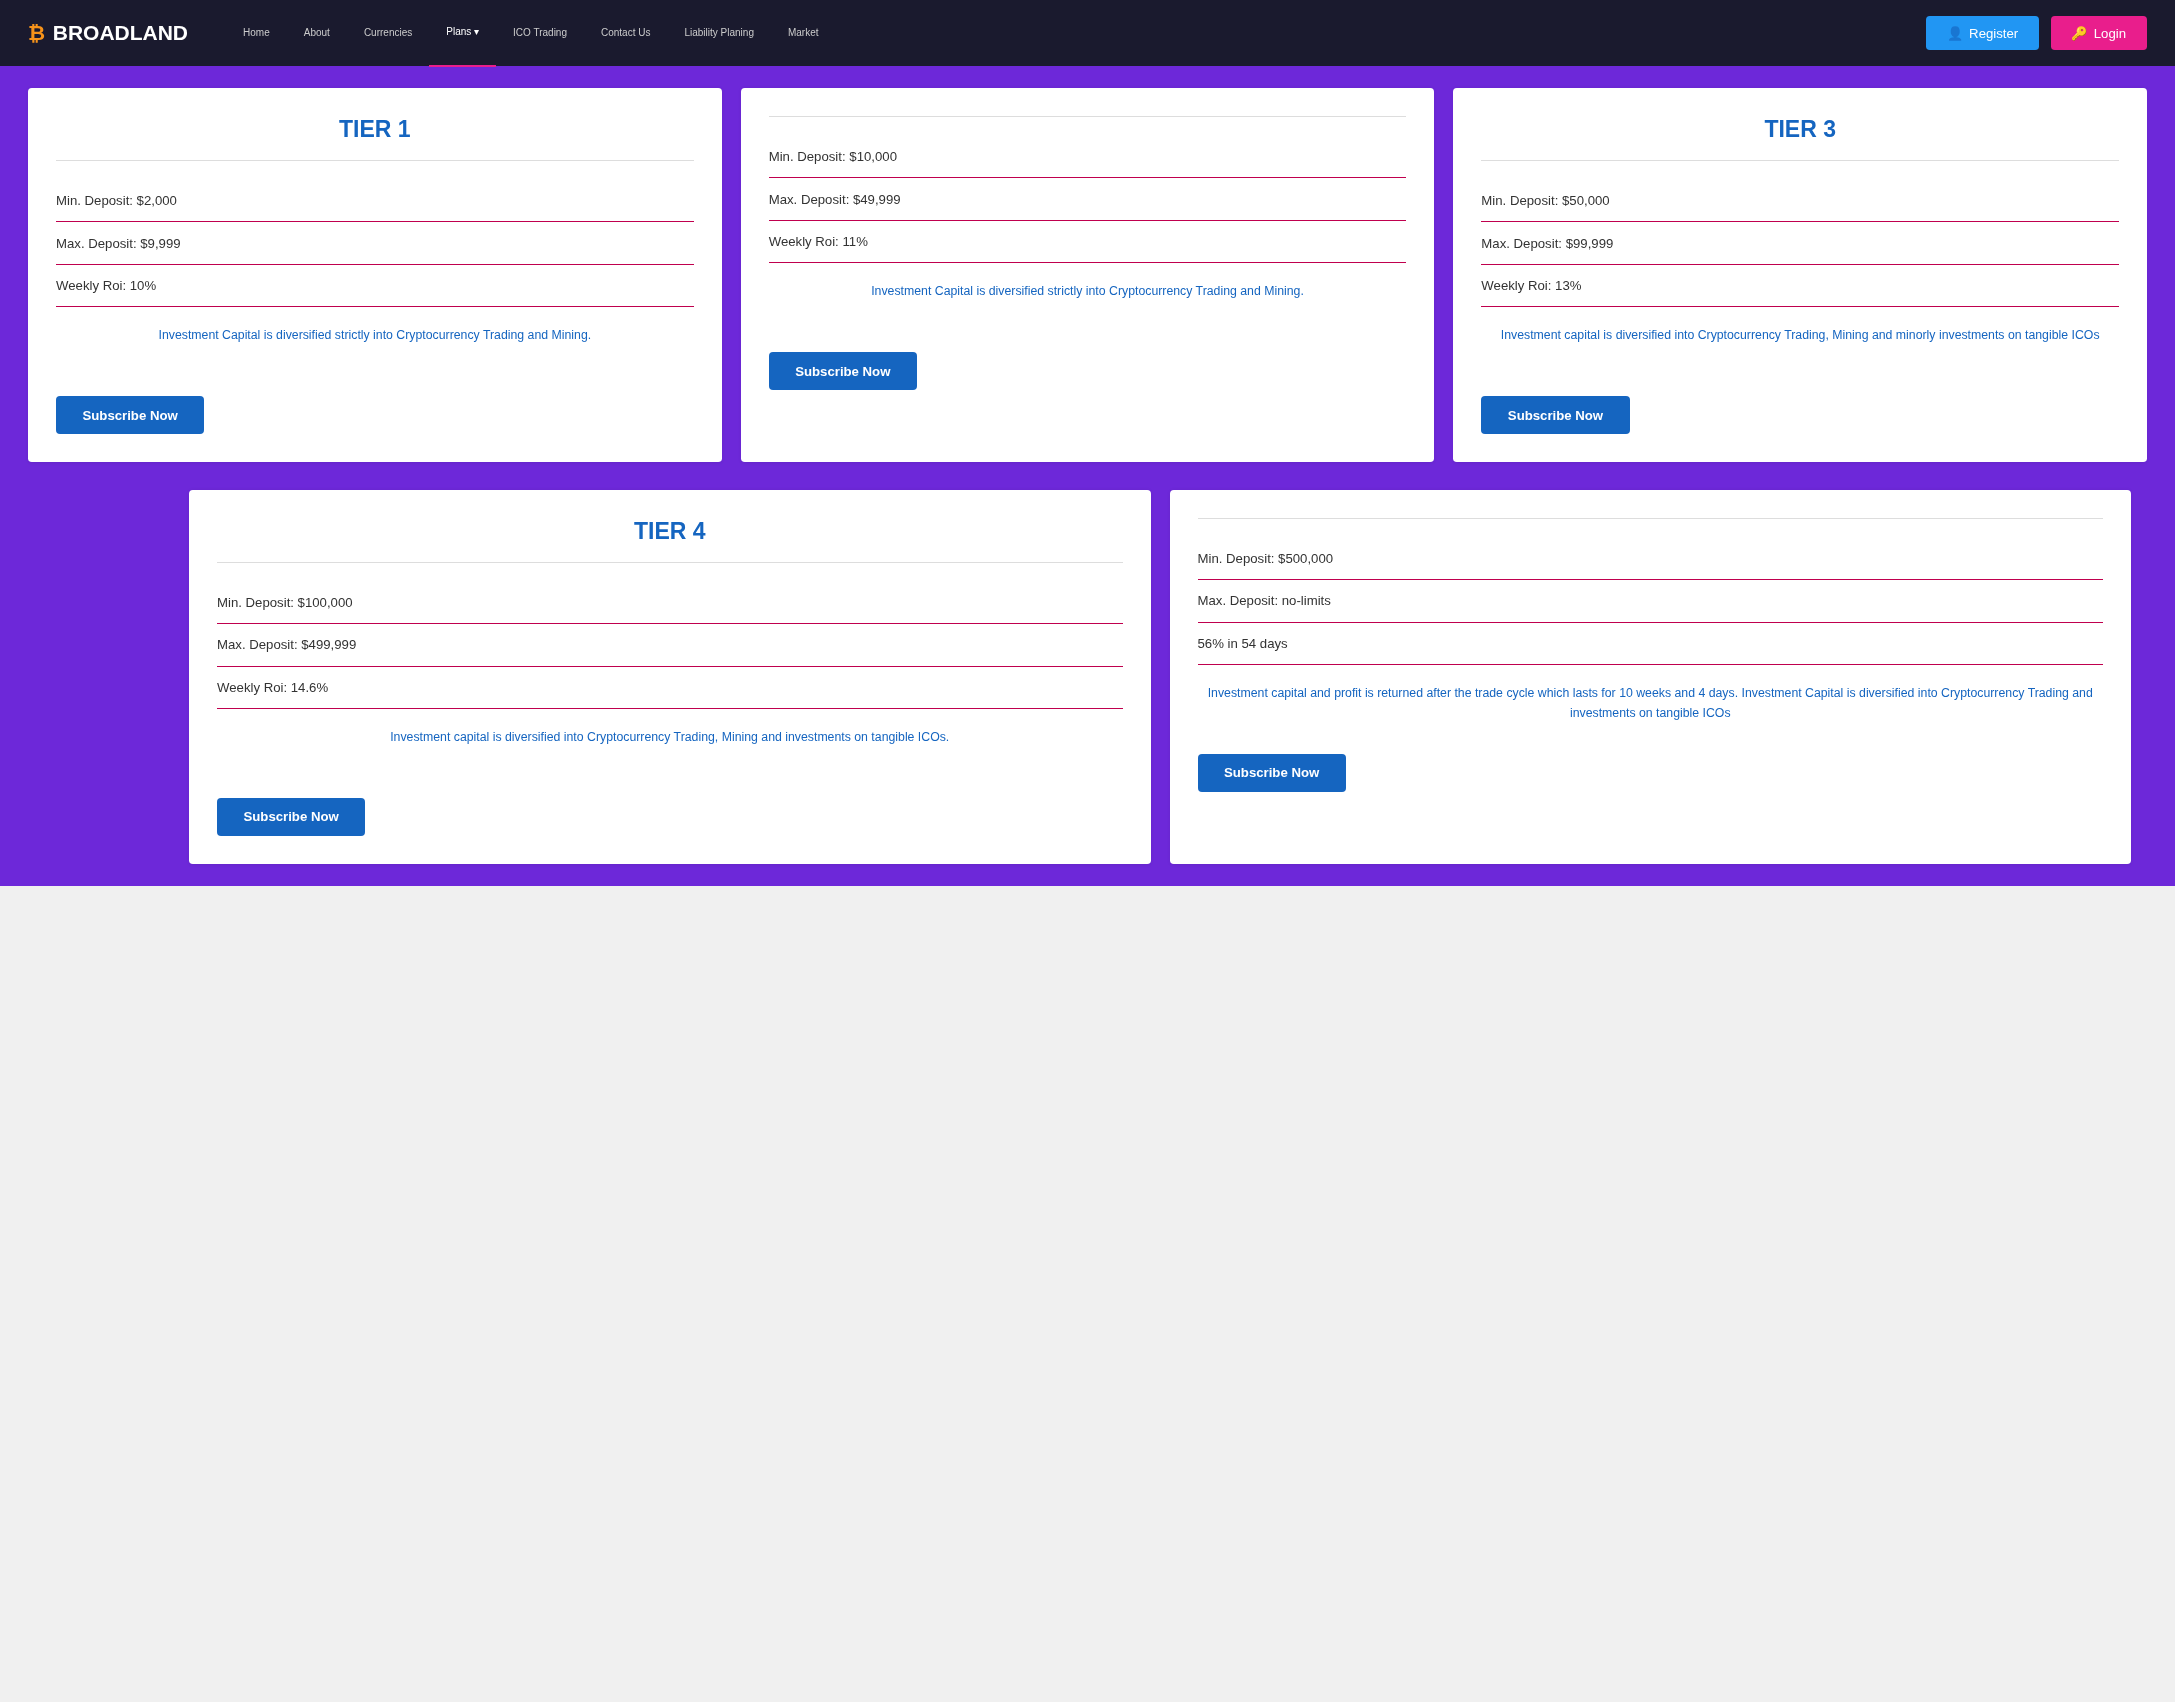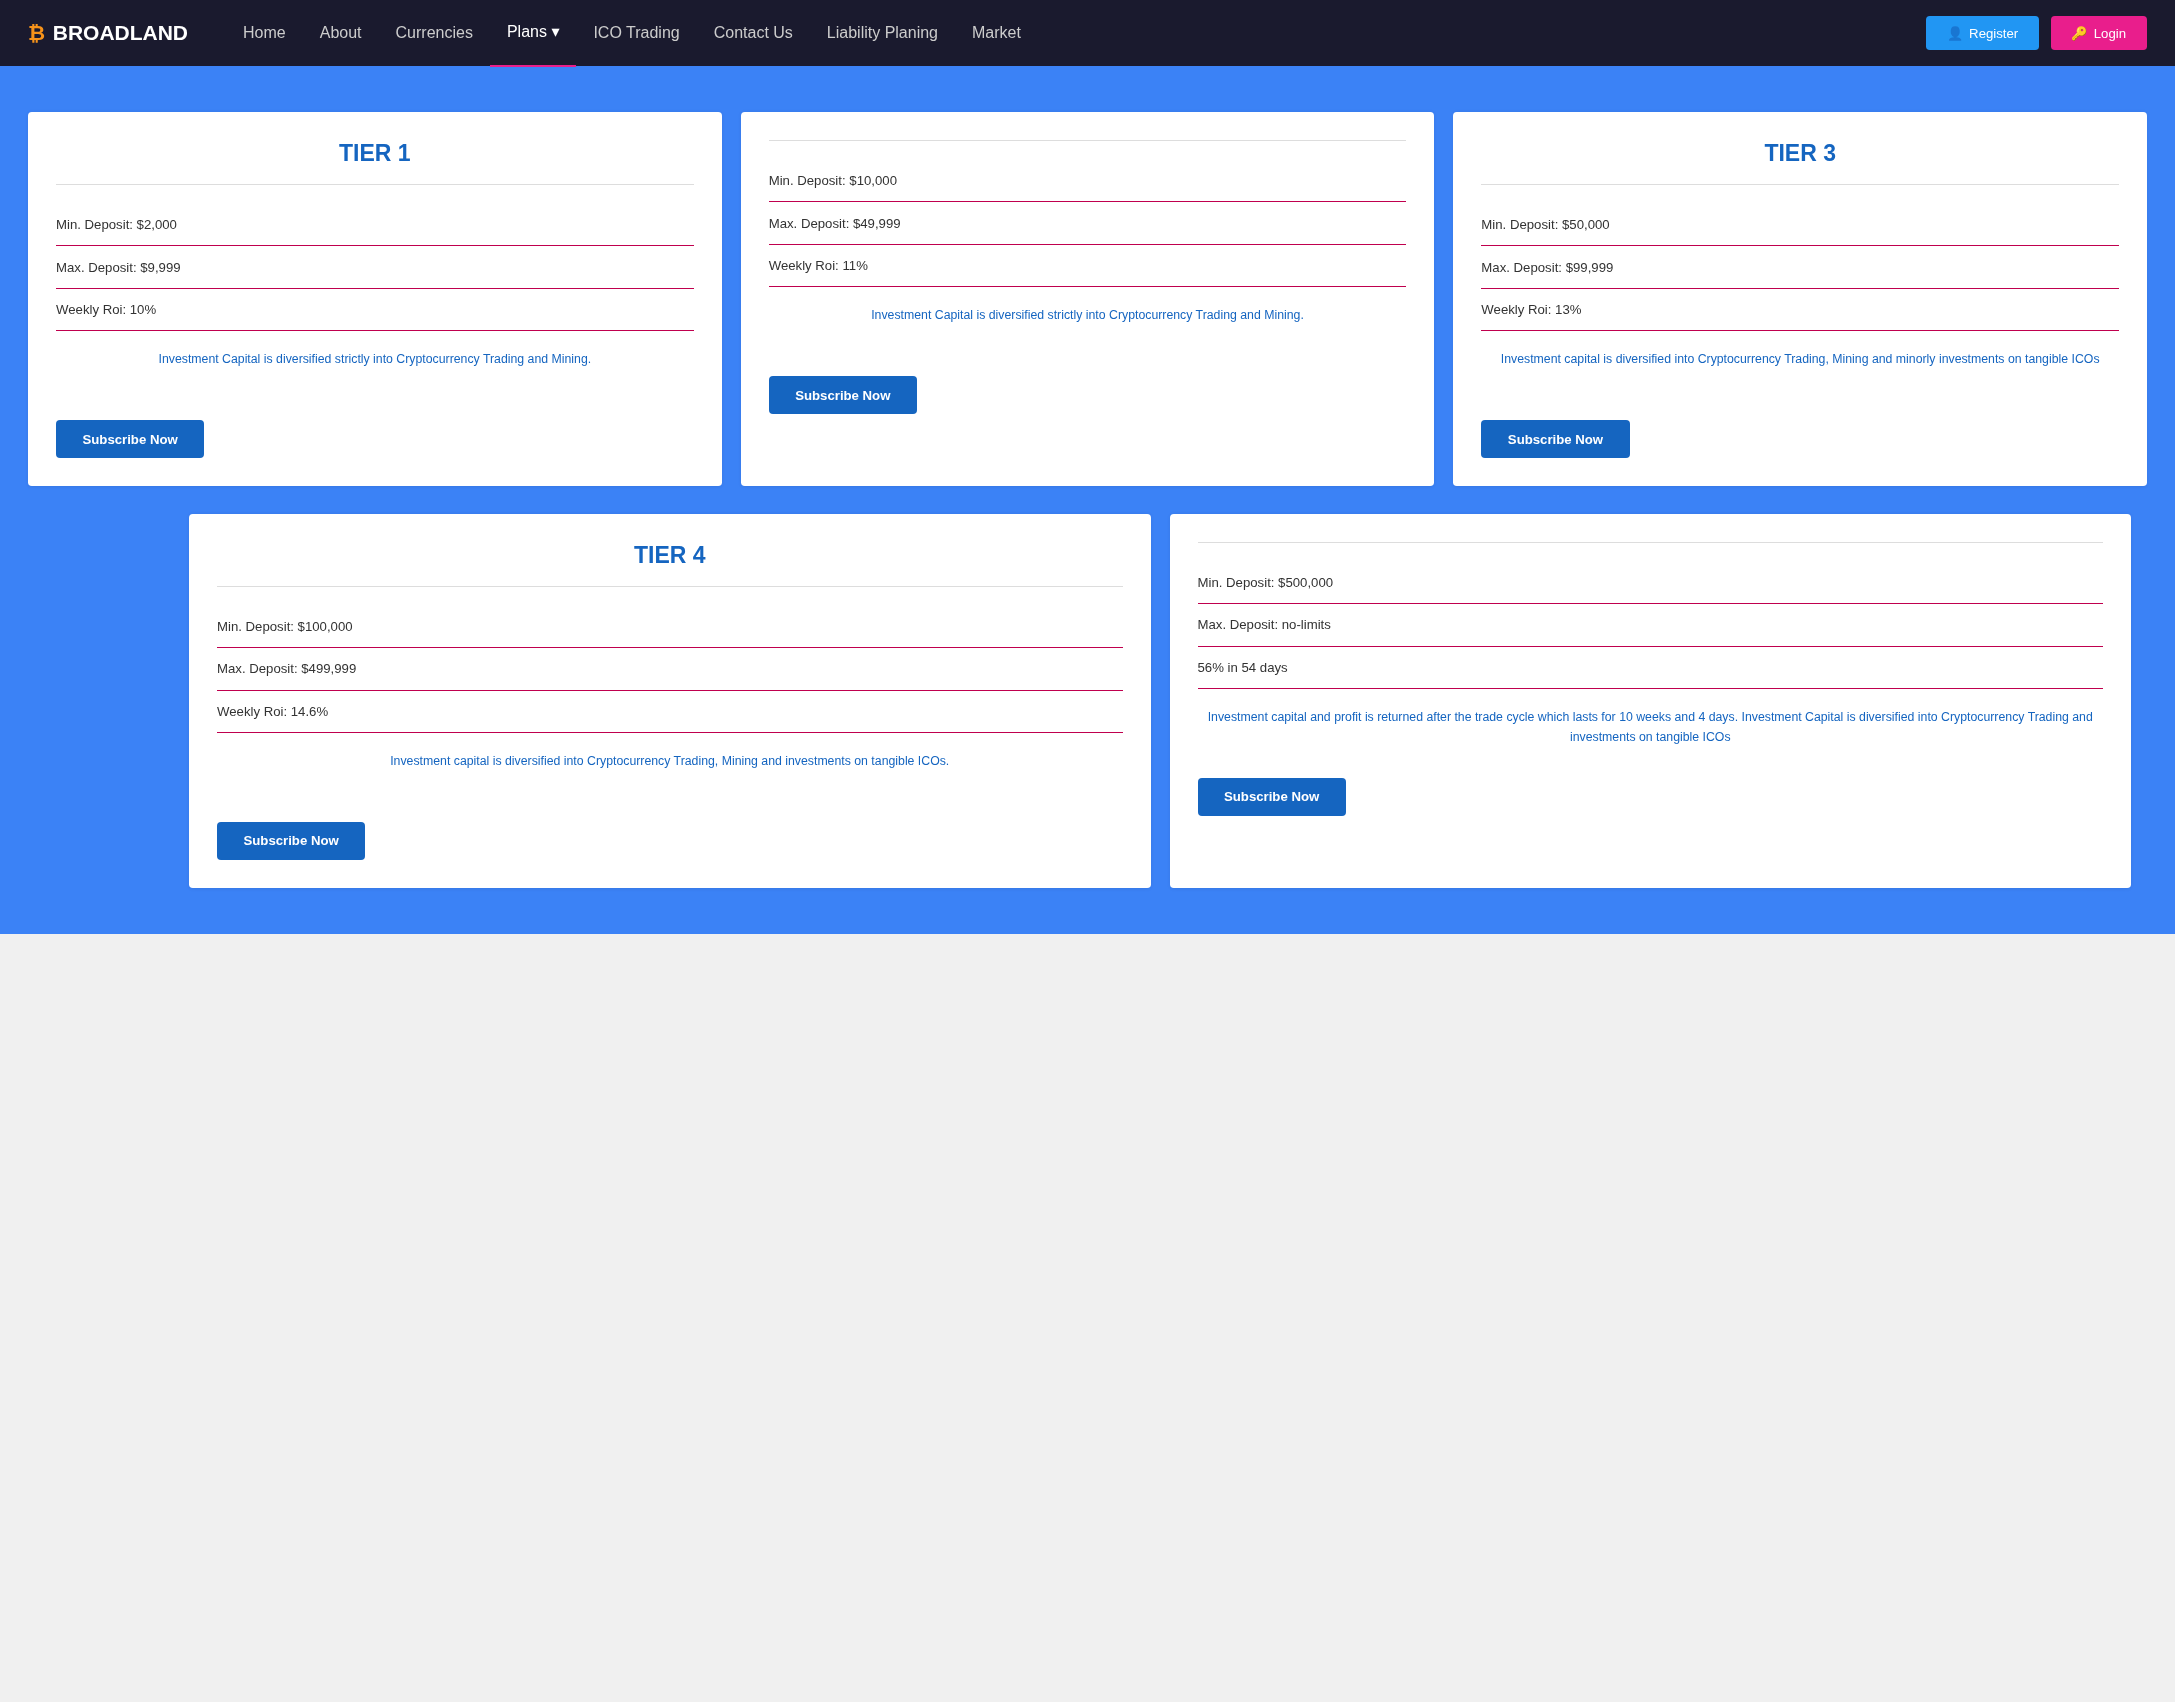--- a/index.html
+++ b/index.html
@@ -30,21 +30,21 @@
     .nav-links {
       display: flex;
       align-items: center;
       gap: 0;
       flex: 1;
     }
     .nav-links a {
       color: #ccc;
       text-decoration: none;
       padding: 0 17px;
-      font-size: 16px;
+      font-size: 10px;
       line-height: 66px;
     }
     .nav-links .plans-link {
       color: #fff;
       border-bottom: 2.8px solid #e91e8c;
     }
     .nav-right {
       display: flex;
       align-items: center;
       gap: 11.4px;
@@ -69,22 +69,22 @@
       border-radius: 3.8px;
       cursor: pointer;
       font-size: 13.2px;
       display: flex;
       align-items: center;
       gap: 5.7px;
     }
 
     
     .main-content {
-      padding: 46px 28px;
-      background: #3b82f6;
+      padding: 22px 28px;
+      background: #6d28d9;
     }
 
     
     .tier-row {
       display: flex;
       gap: 19px;
       margin-bottom: 28px;
     }
 
     .tier-card {

